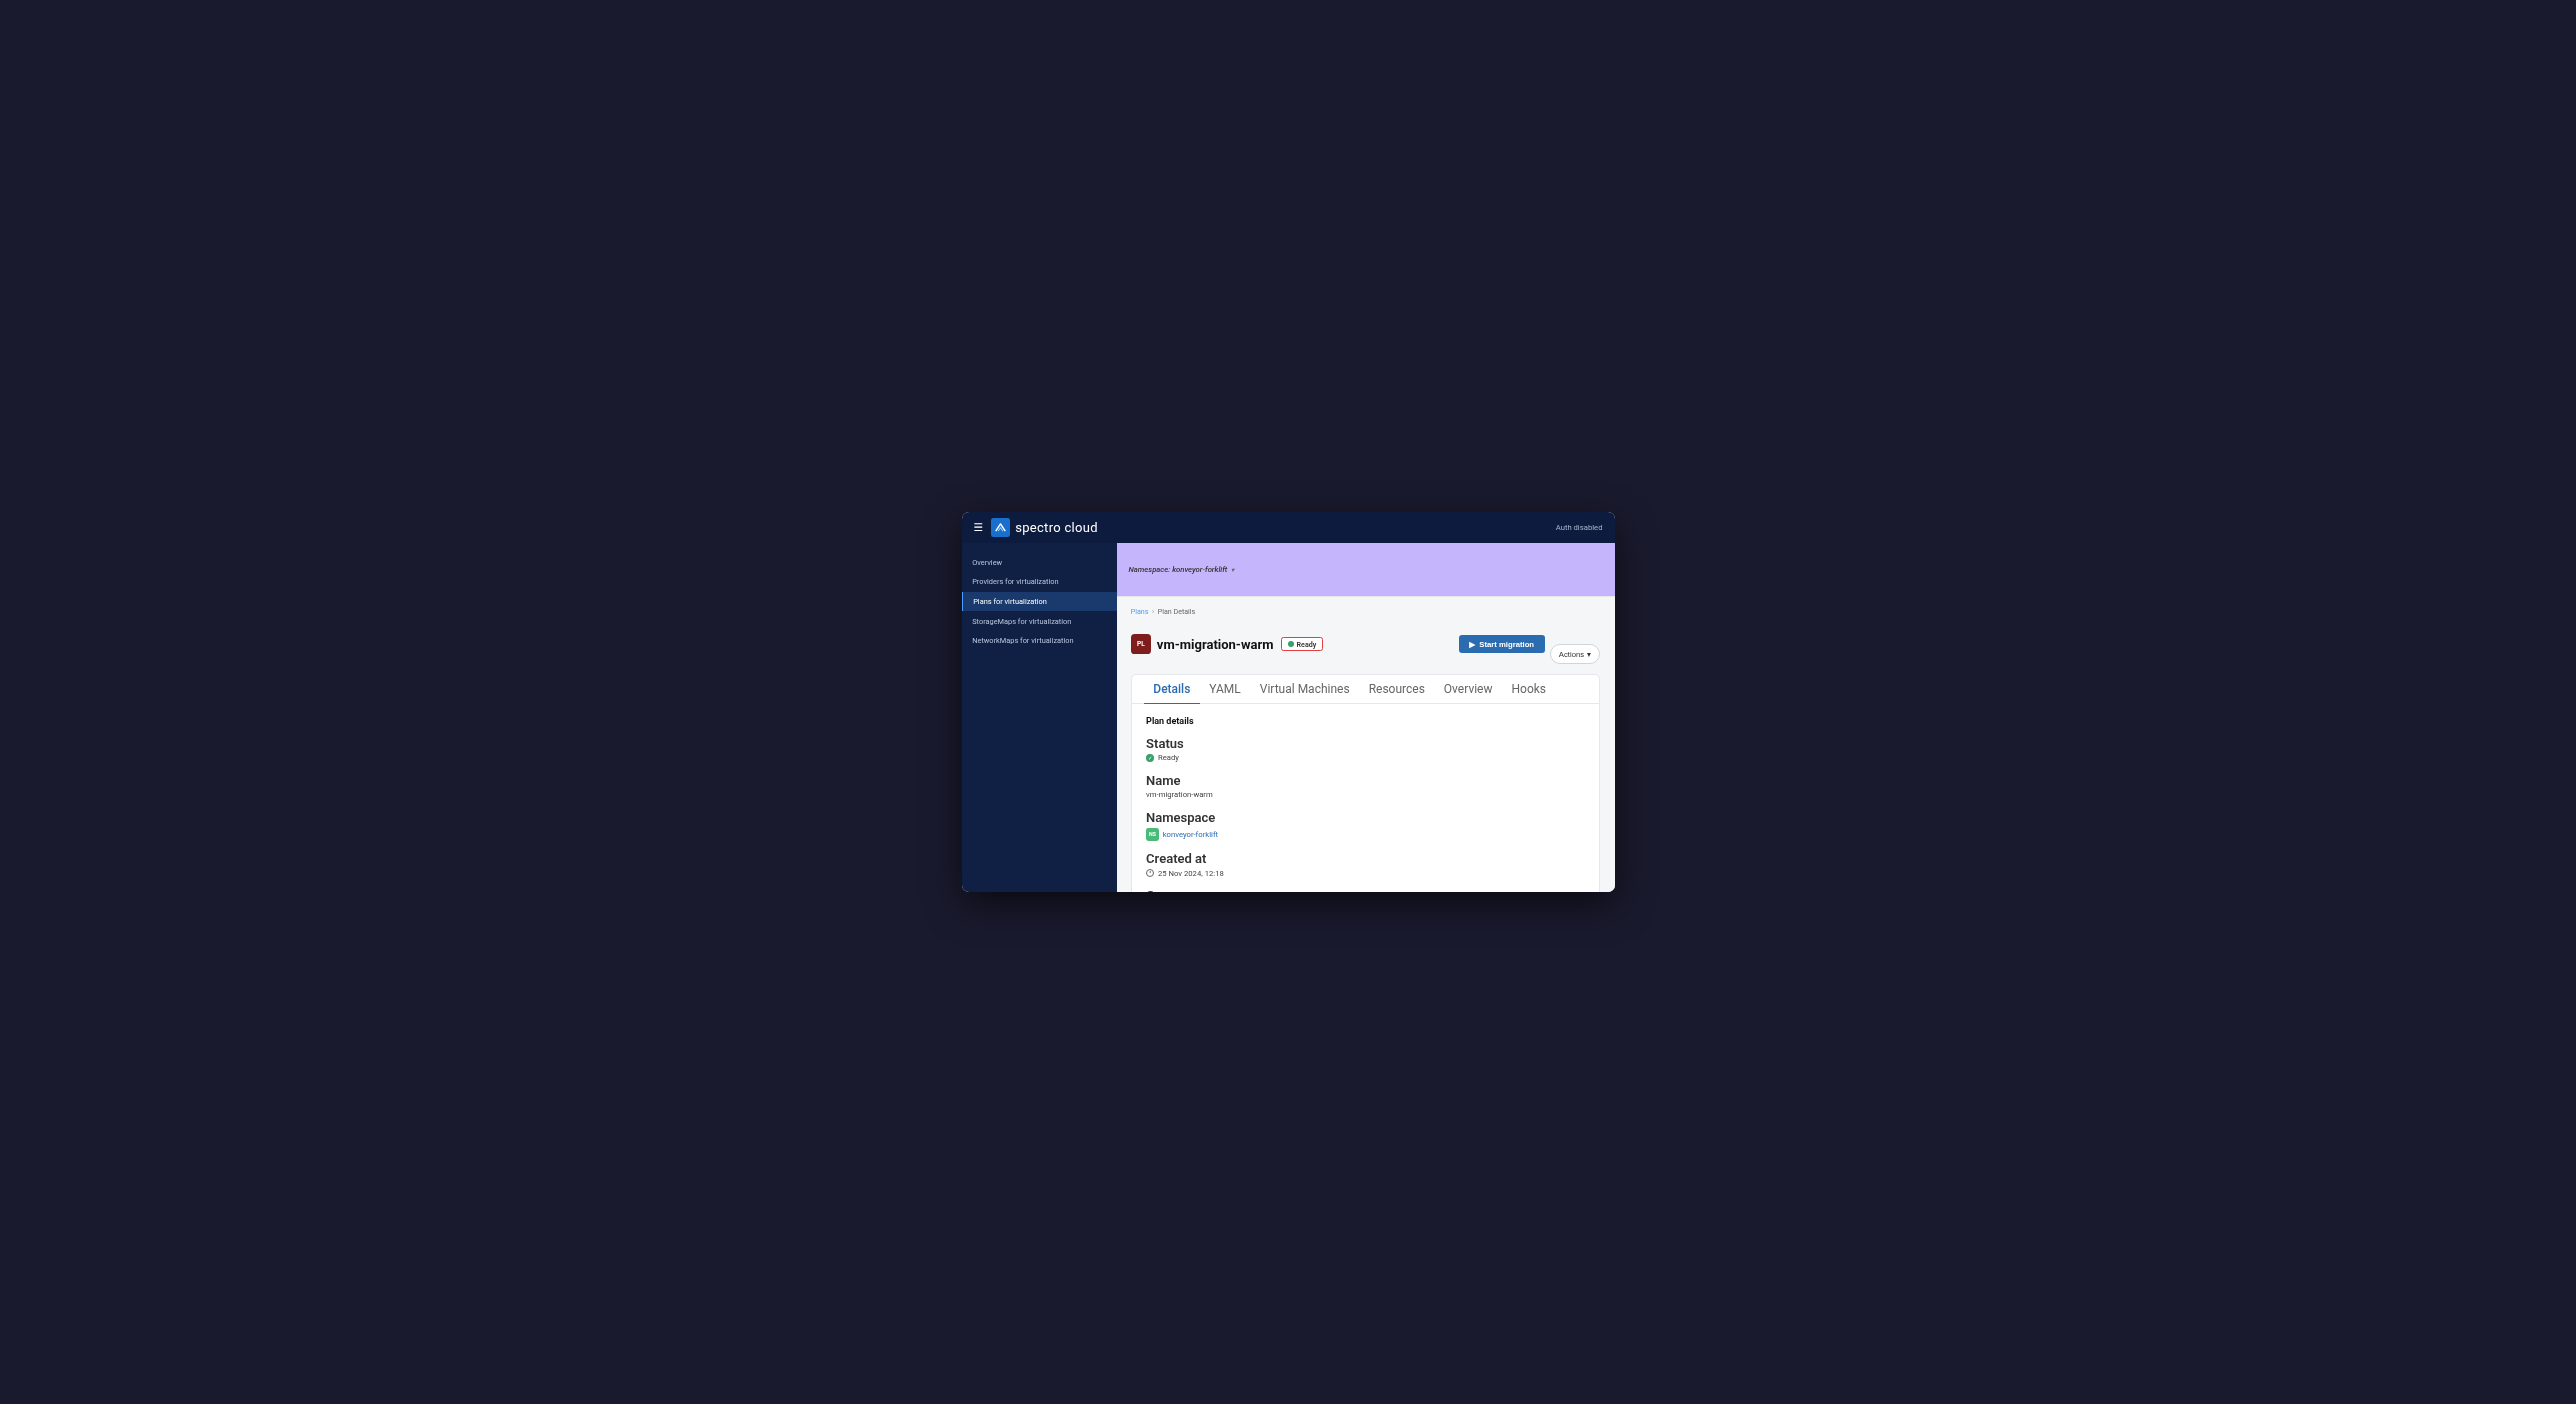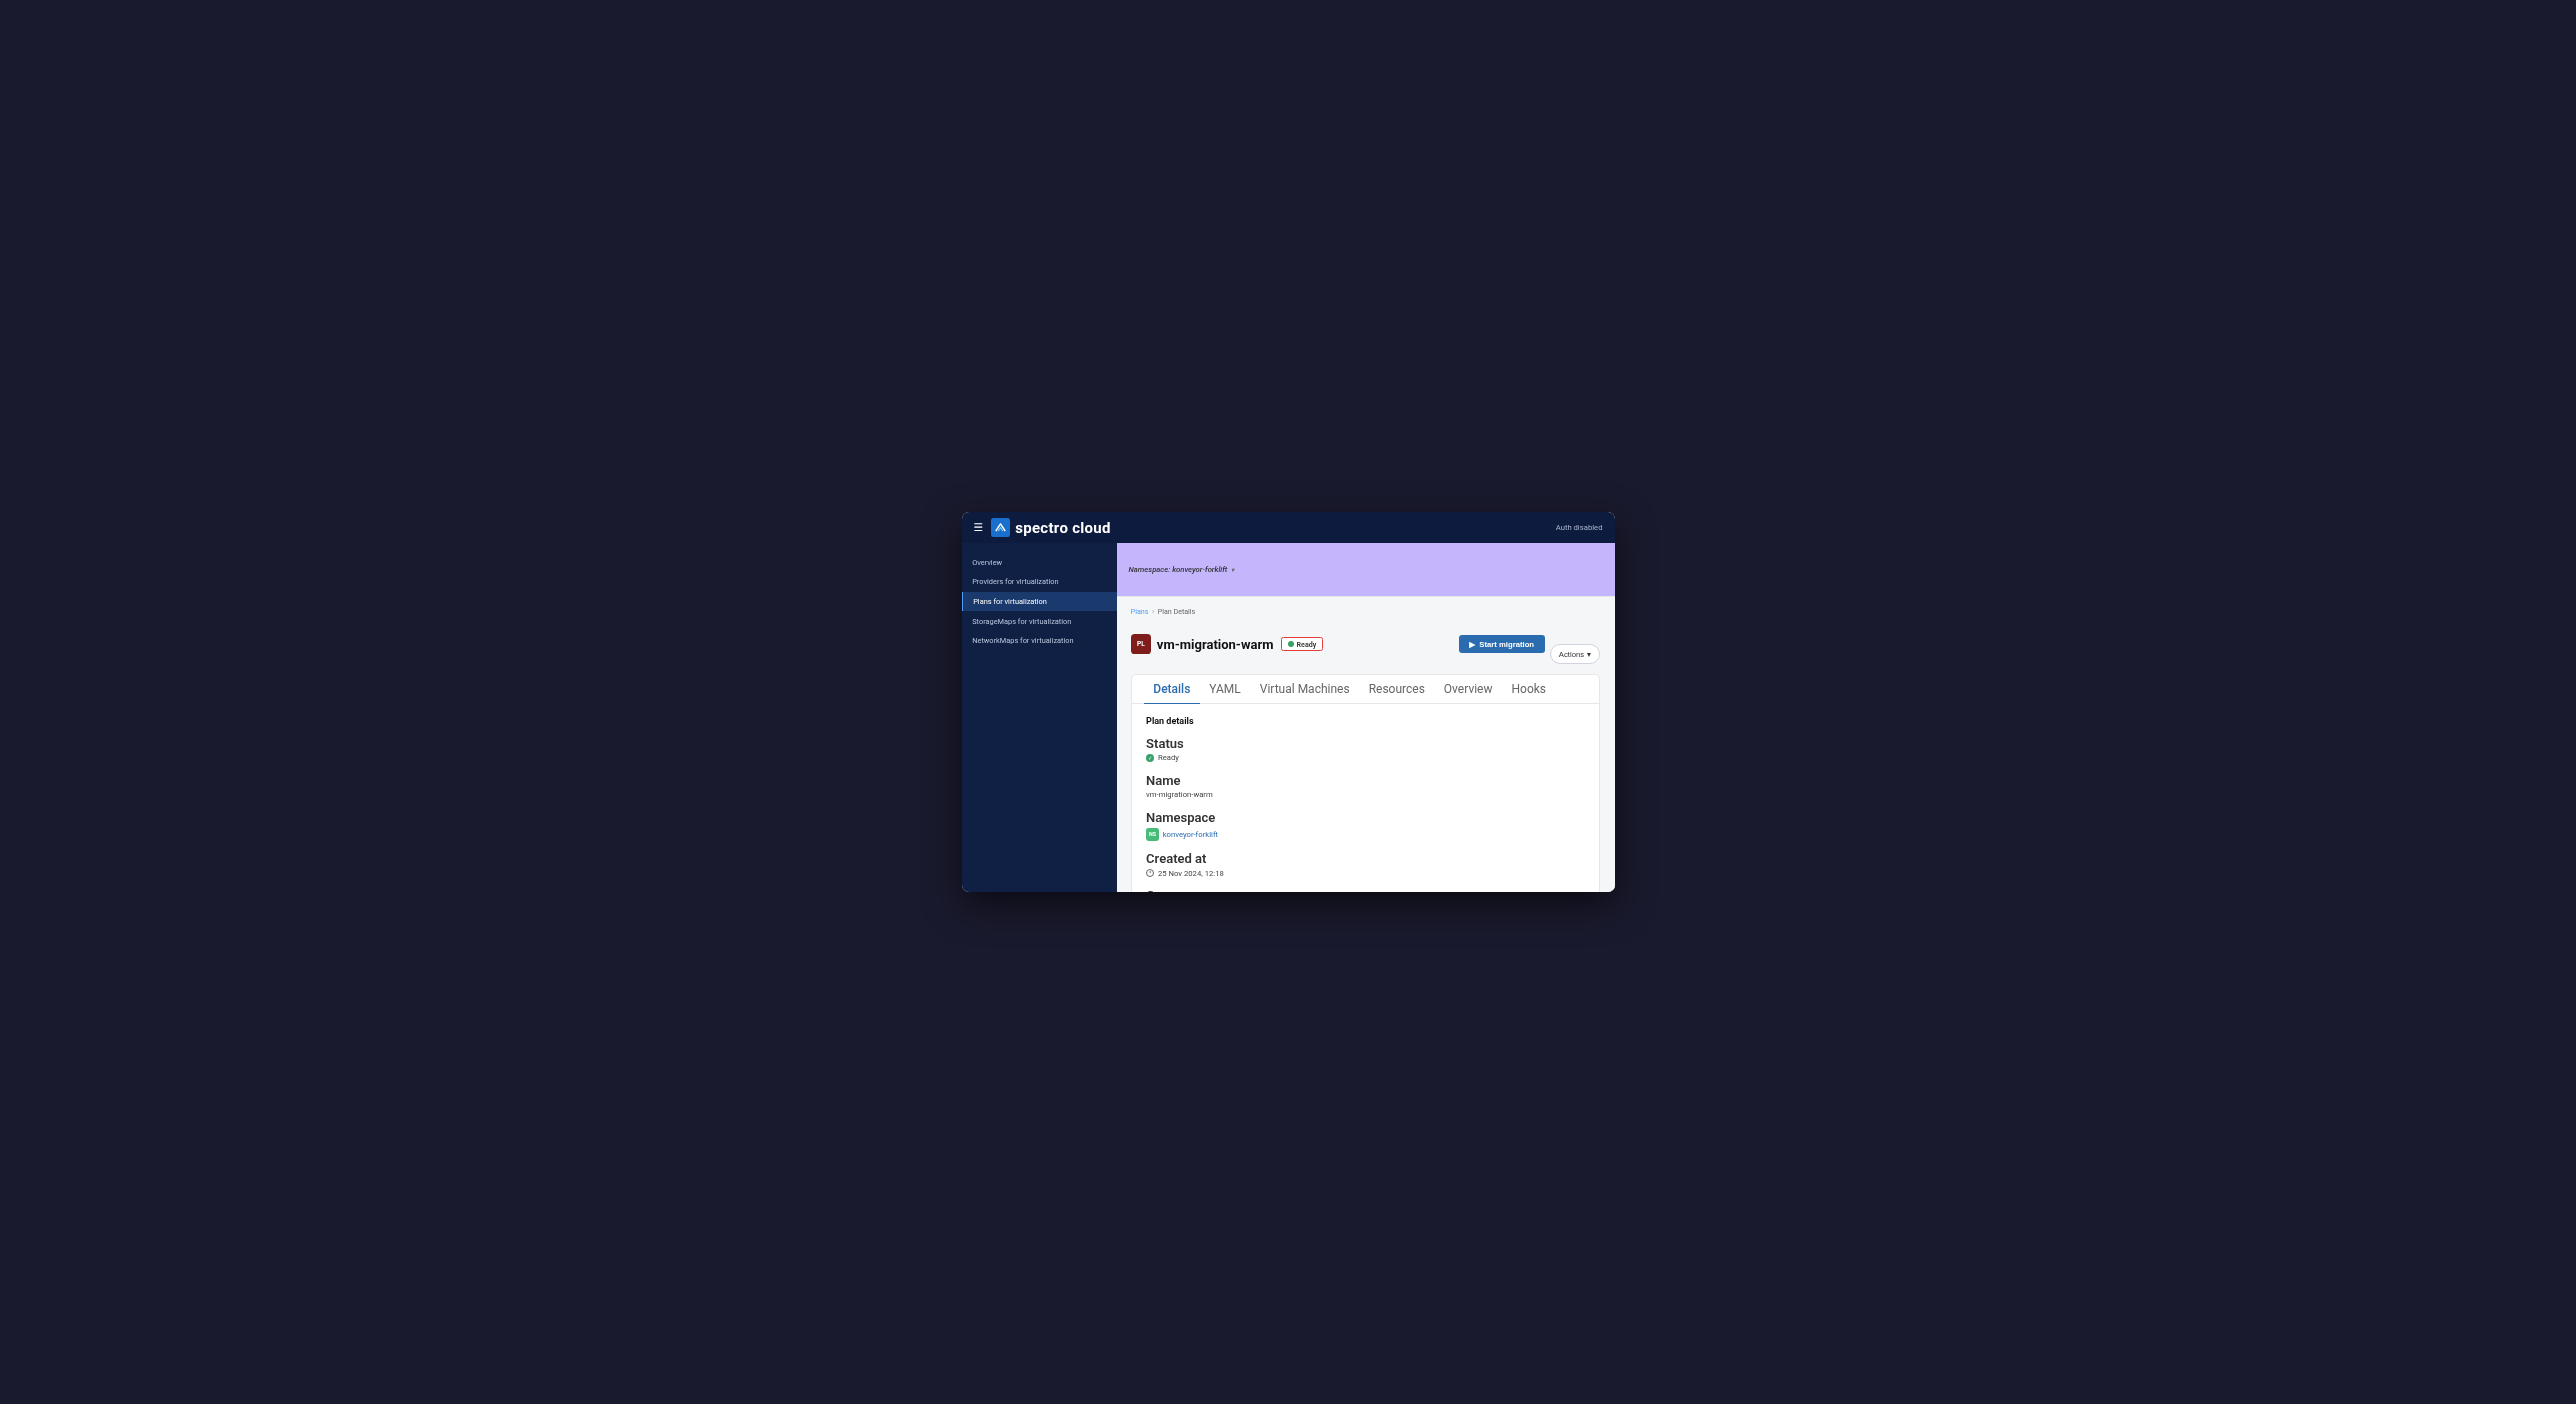--- a/index.html
+++ b/index.html
@@ -47,22 +47,22 @@
       display: flex;
       align-items: center;
       gap: 4.8px;
     }
     .brand-logo {
       width: 19px;
       height: 19px;
     }
     .brand-name {
       color: #fff;
-      font-size: 15px;
-      font-weight: 700;
+      font-size: 13px;
+      font-weight: 400;
       letter-spacing: 0.3px;
     }
     .navbar-spacer { flex: 1; }
     .auth-label {
       color: #aab4cc;
       font-size: 7.7px;
     }
     
     .layout {
       display: flex;

